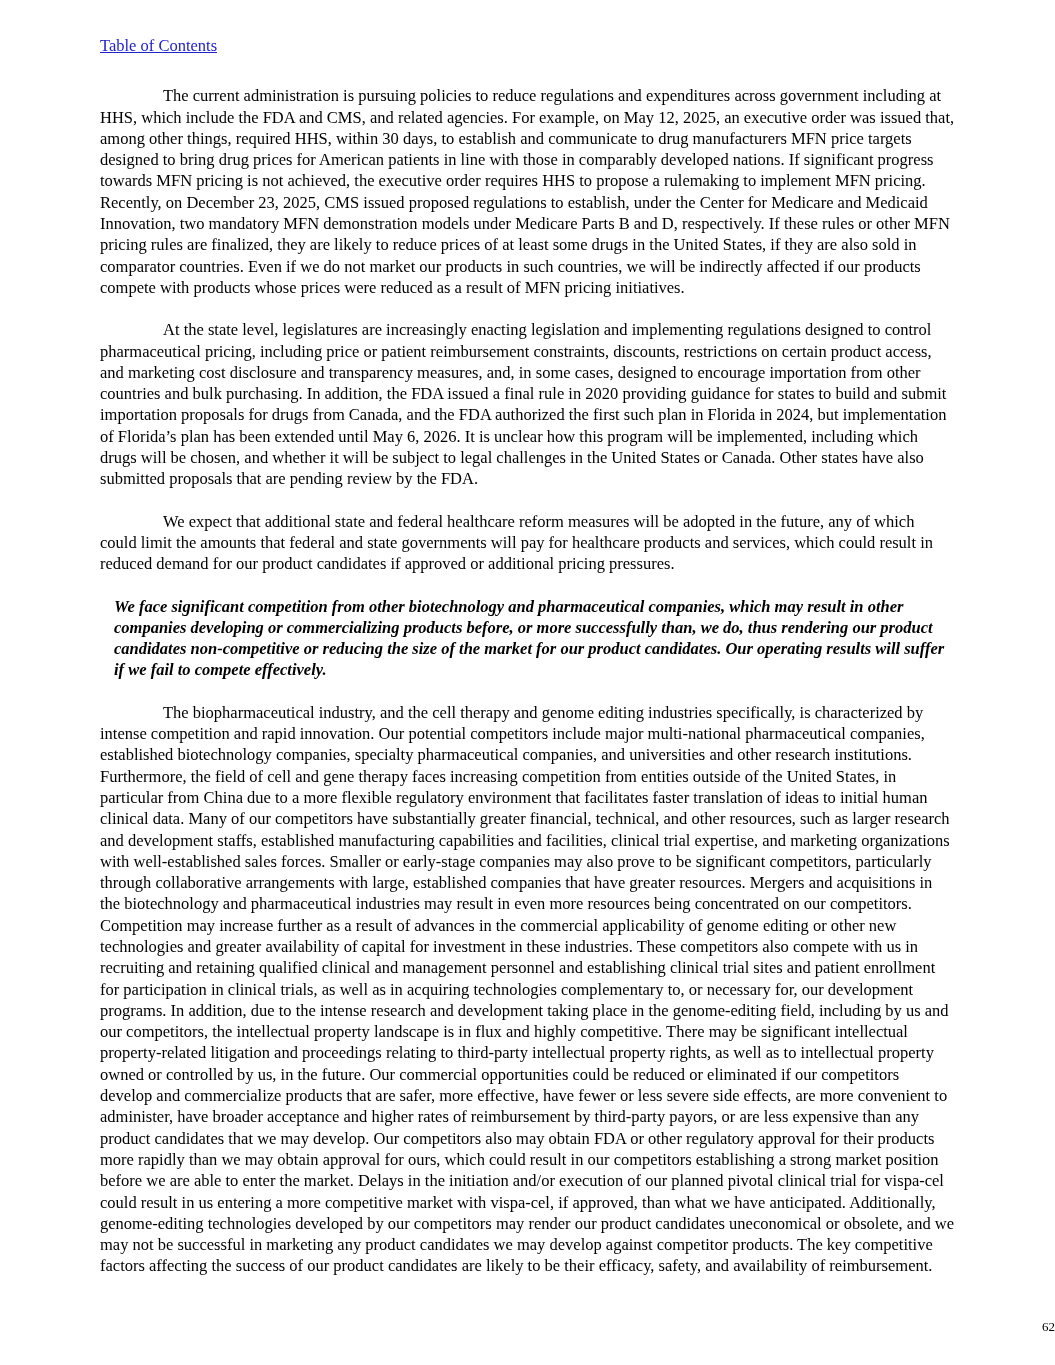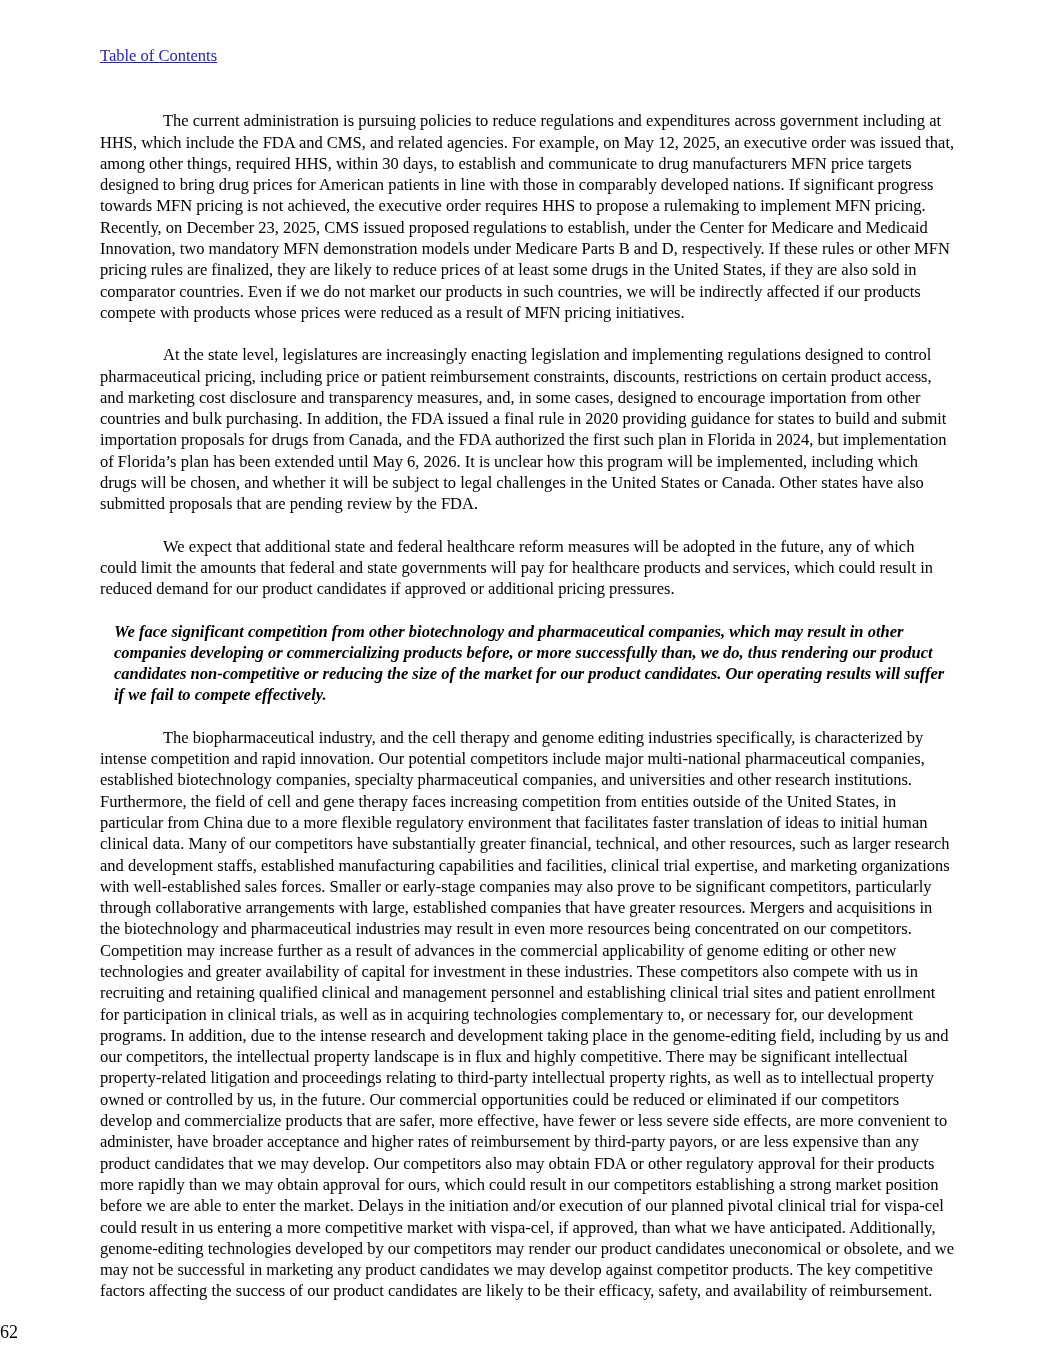--- a/index.html
+++ b/index.html
@@ -24,39 +24,39 @@
     padding: 28px 100px 0 100px;
     font-size: 16.5px;
     line-height: 21.3px;
     text-align: left;
   }
   .toc-link {
     display: inline-block;
     color: var(--link_blue, #2222CC);
     text-decoration: underline;
     cursor: pointer;
-    margin: 17px 0 28px 0;
+    margin: 7px 0 28px 0;
   }
   p.body-para {
-    margin: 16px 0 21px 0;
+    margin: 1px 0 21px 0;
     text-indent: 63px;
   }
   p.risk-heading {
     margin: 0 0 21px 14px;
     text-indent: 0;
     font-weight: bold;
     font-style: italic;
   }
   .footer {
     position: absolute;
     left: 0;
-    bottom: 22px;
+    bottom: 30px;
     width: 100%;
-    text-align: left;
-    font-size: 18px;
+    text-align: right;
+    font-size: 13px;
   }
 </style>
 </head>
 <body>
 
 <div class="page">
   <div class="content">
 
     <a href="#" class="toc-link">Table of Contents</a>
 

